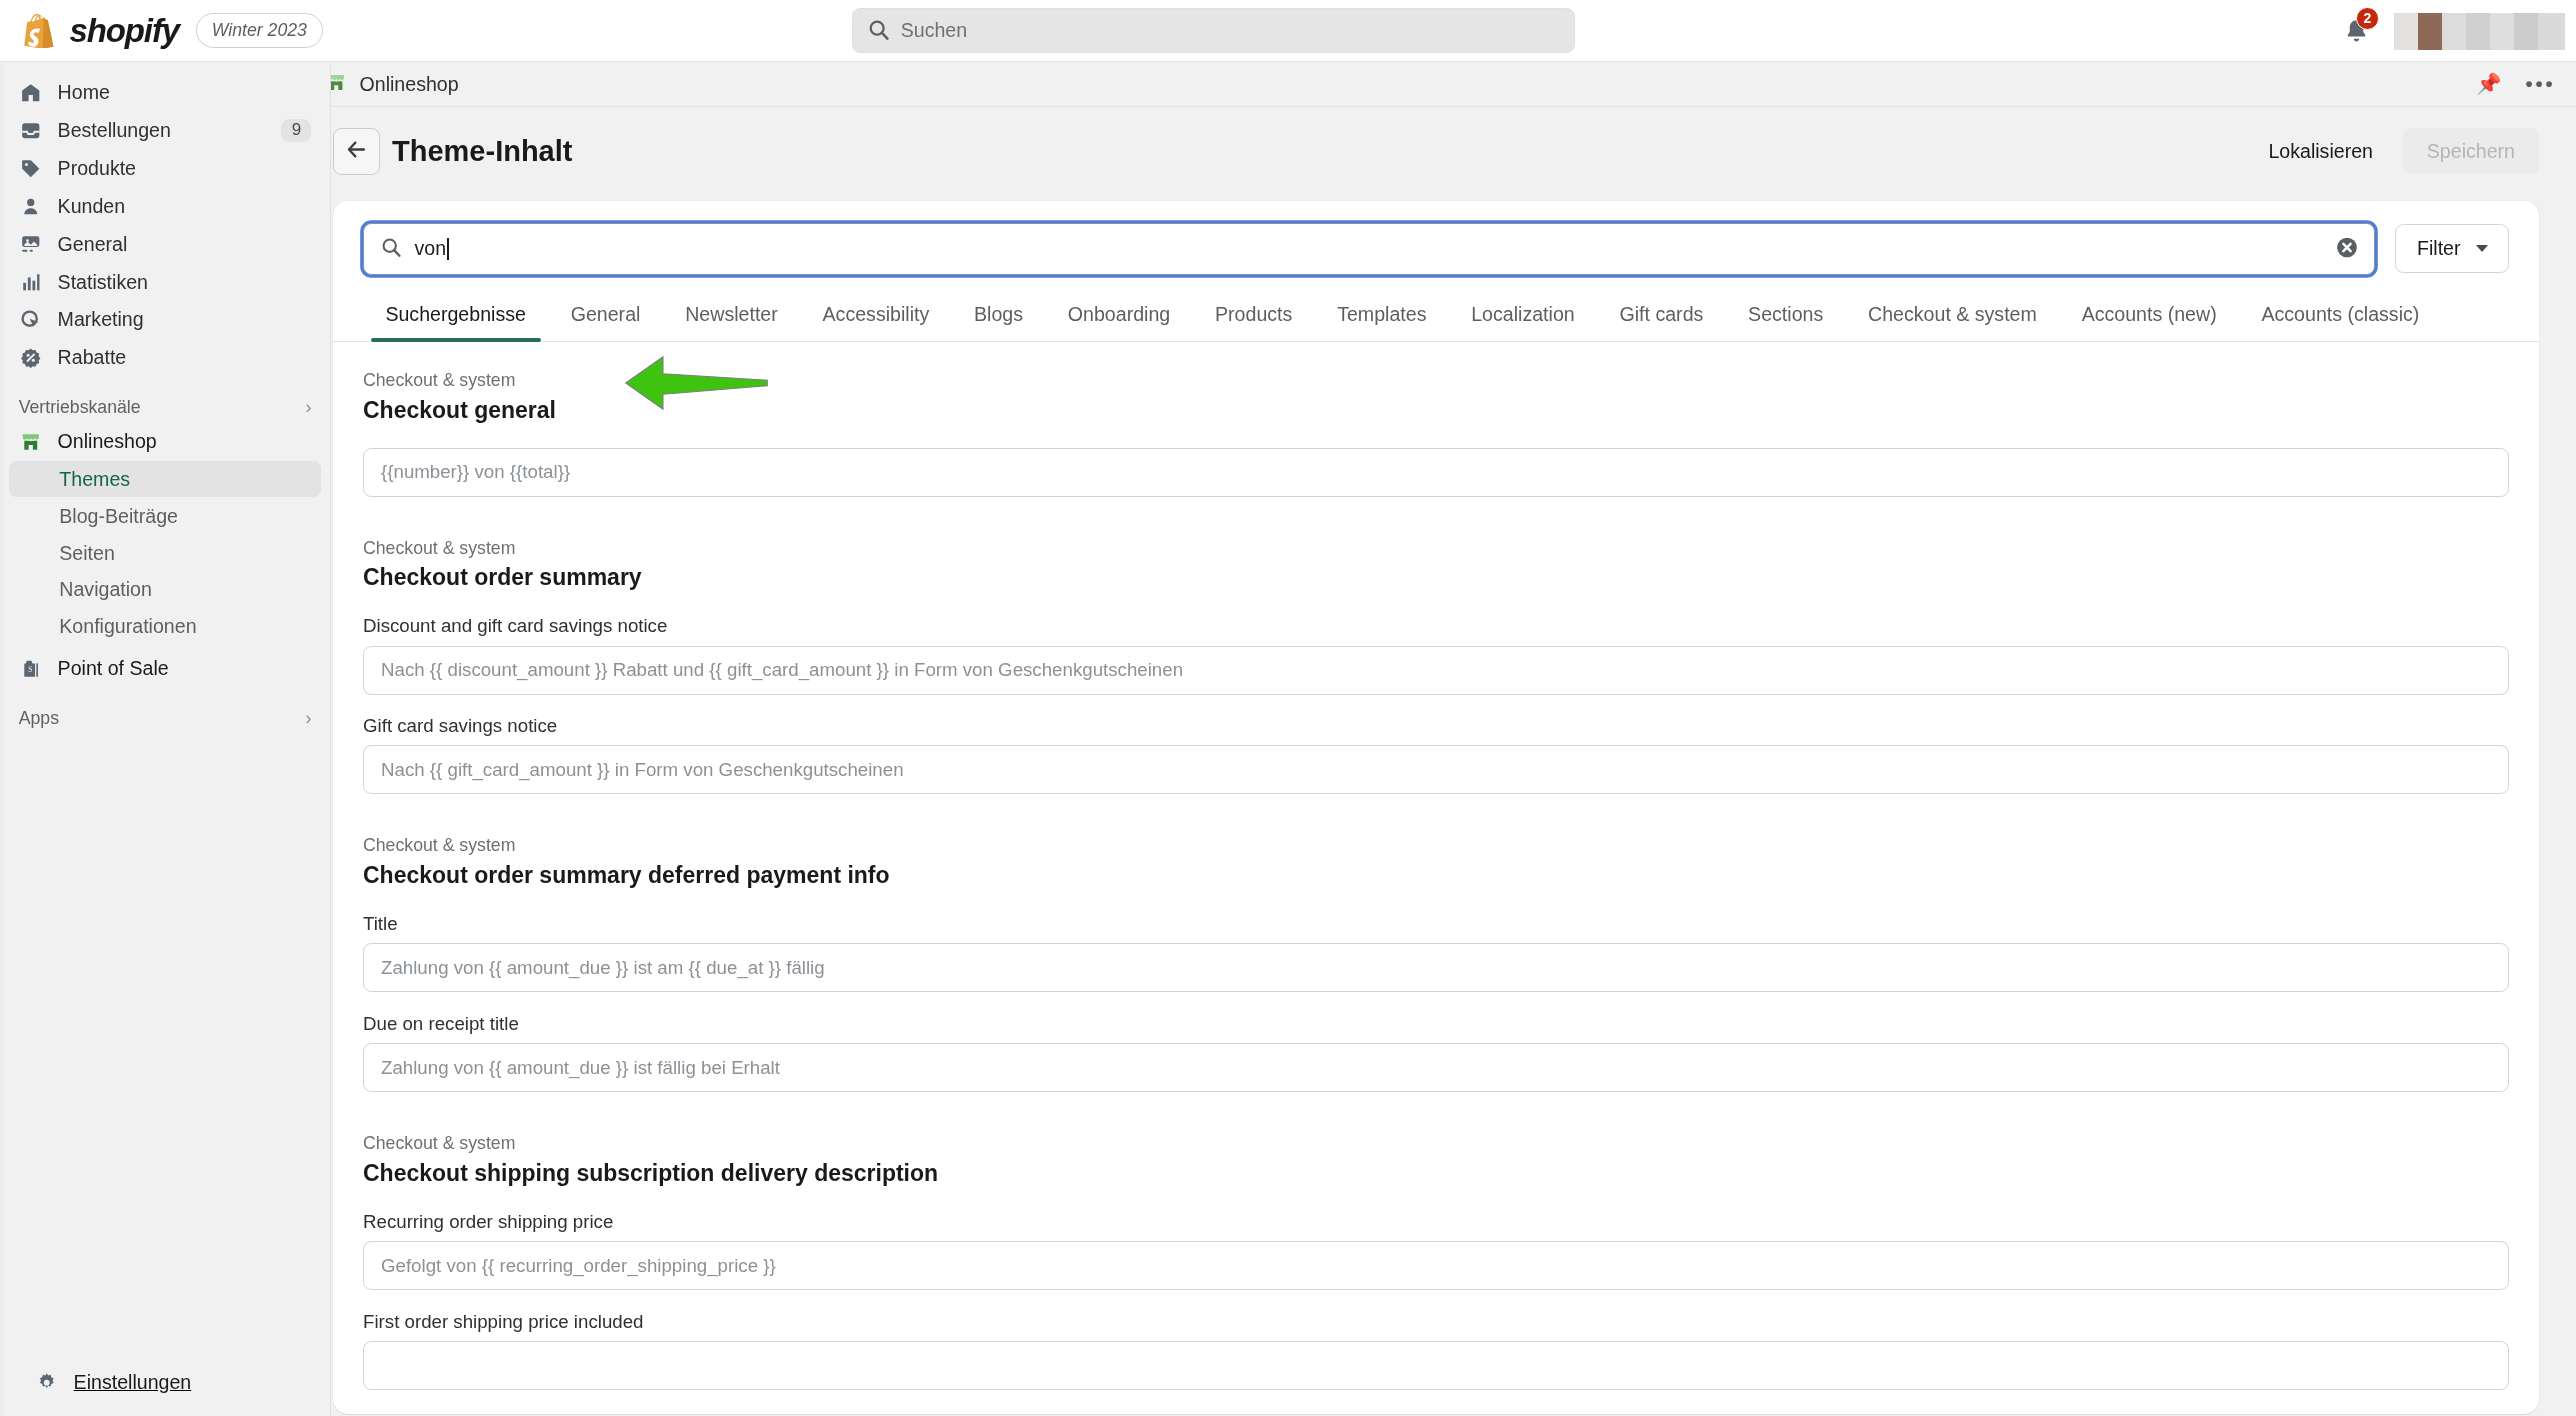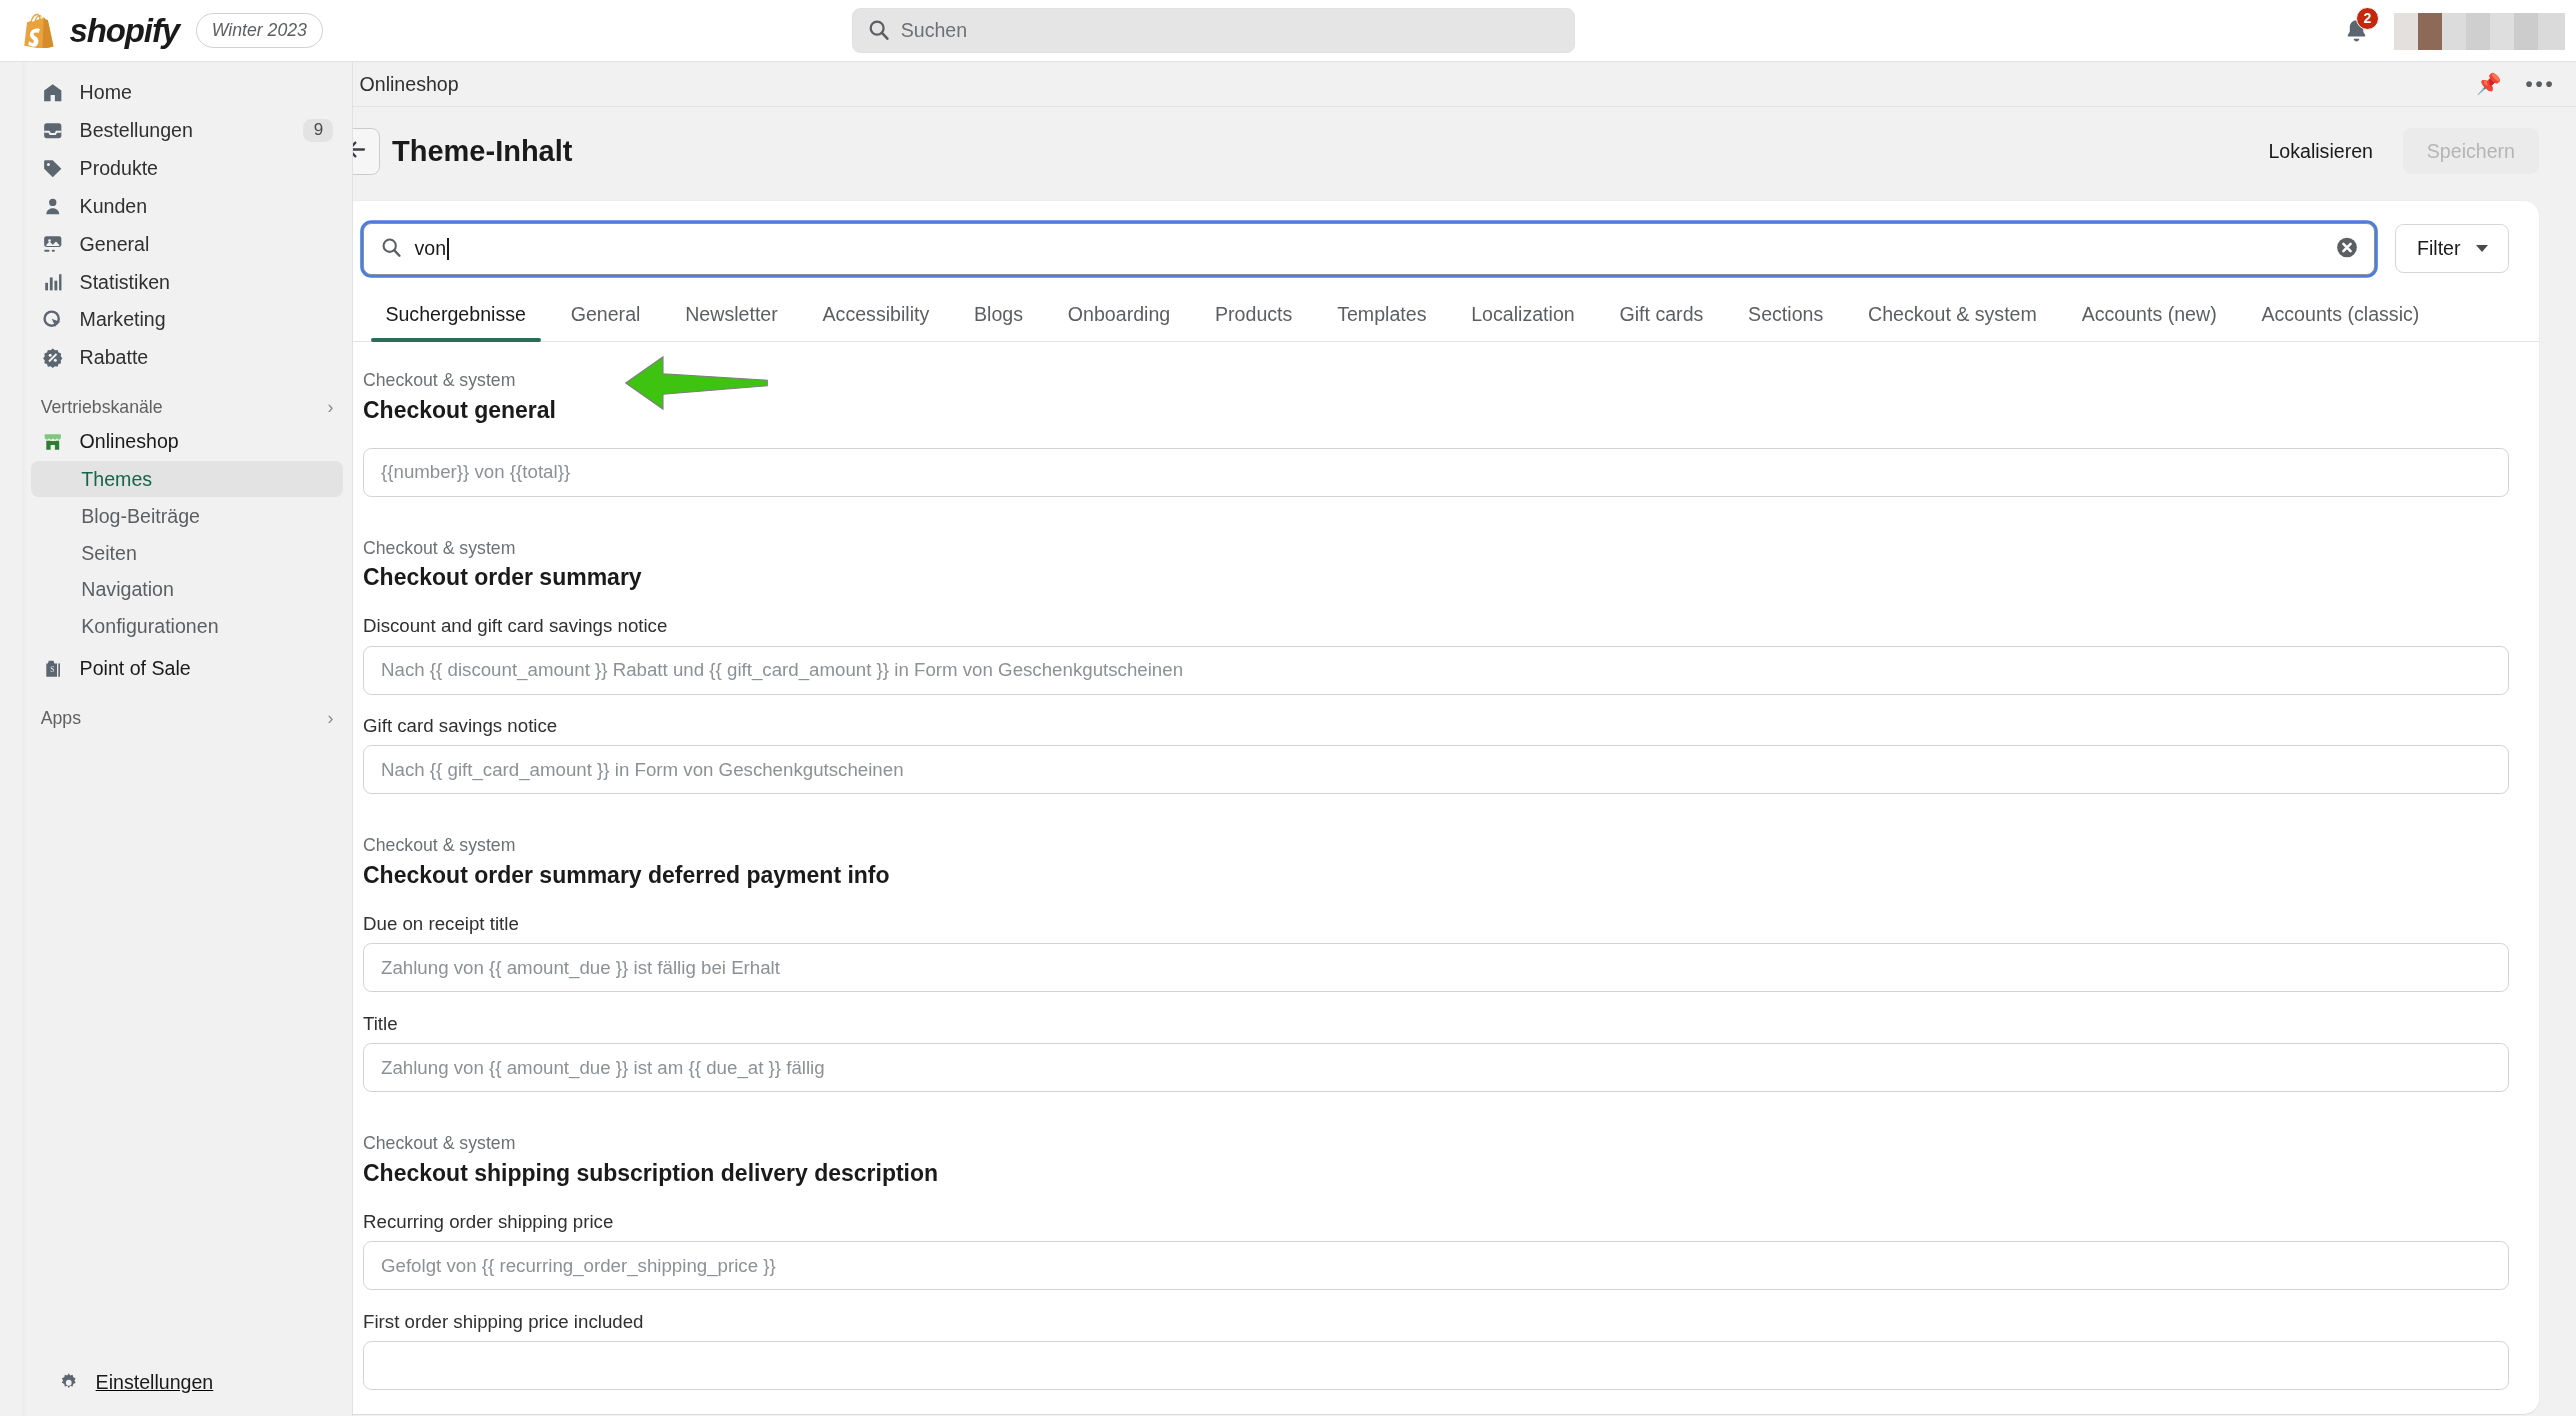--- a/index.html
+++ b/index.html
@@ -58,21 +58,20 @@
   }
   .avatar-redacted i { display: block; height: 100%; }
 
   
   .sidebar {
     position: absolute; top: 62px; left: 0;
     width: 331px; height: 1355px;
     background: linear-gradient(to right, #ebebeb 0px, #f1f1f1 5.6px, #f1f1f1 100%);
     border-right: 0.9px solid #e1e1e1;
     z-index: 30;
-    margin-left: 22px;
   }
   .nav-item {
     display: flex; align-items: center; gap: 15px;
     height: 37px; margin: 0.9px 9.3px; padding: 0 9.3px;
     border-radius: 7.5px; cursor: pointer;
     font-size: 19.6px; color: #303030;
   }
   .nav-item .ic { width: 24px; height: 24px; display: flex; align-items: center; justify-content: center; flex: 0 0 24px; }
   .nav-item .lbl { flex: 1; }
   .nav-badge {
@@ -493,26 +492,26 @@
         <div class="field">
           <div class="field-label">Gift card savings notice</div>
           <div class="field-input">Nach {{ gift_card_amount }} in Form von Geschenkgutscheinen</div>
         </div>
       </div>
 
       <div class="group">
         <div class="group-cat">Checkout &amp; system</div>
         <div class="group-title">Checkout order summary deferred payment info</div>
         <div class="field">
+          <div class="field-label">Title</div>
+          <div class="field-input">Zahlung von {{ amount_due }} ist am {{ due_at }} fällig</div>
+        </div>
+        <div class="field">
           <div class="field-label">Due on receipt title</div>
           <div class="field-input">Zahlung von {{ amount_due }} ist fällig bei Erhalt</div>
-        </div>
-        <div class="field">
-          <div class="field-label">Title</div>
-          <div class="field-input">Zahlung von {{ amount_due }} ist am {{ due_at }} fällig</div>
         </div>
       </div>
 
       <div class="group">
         <div class="group-cat">Checkout &amp; system</div>
         <div class="group-title">Checkout shipping subscription delivery description</div>
         <div class="field">
           <div class="field-label">Recurring order shipping price</div>
           <div class="field-input">Gefolgt von {{ recurring_order_shipping_price }}</div>
         </div>

